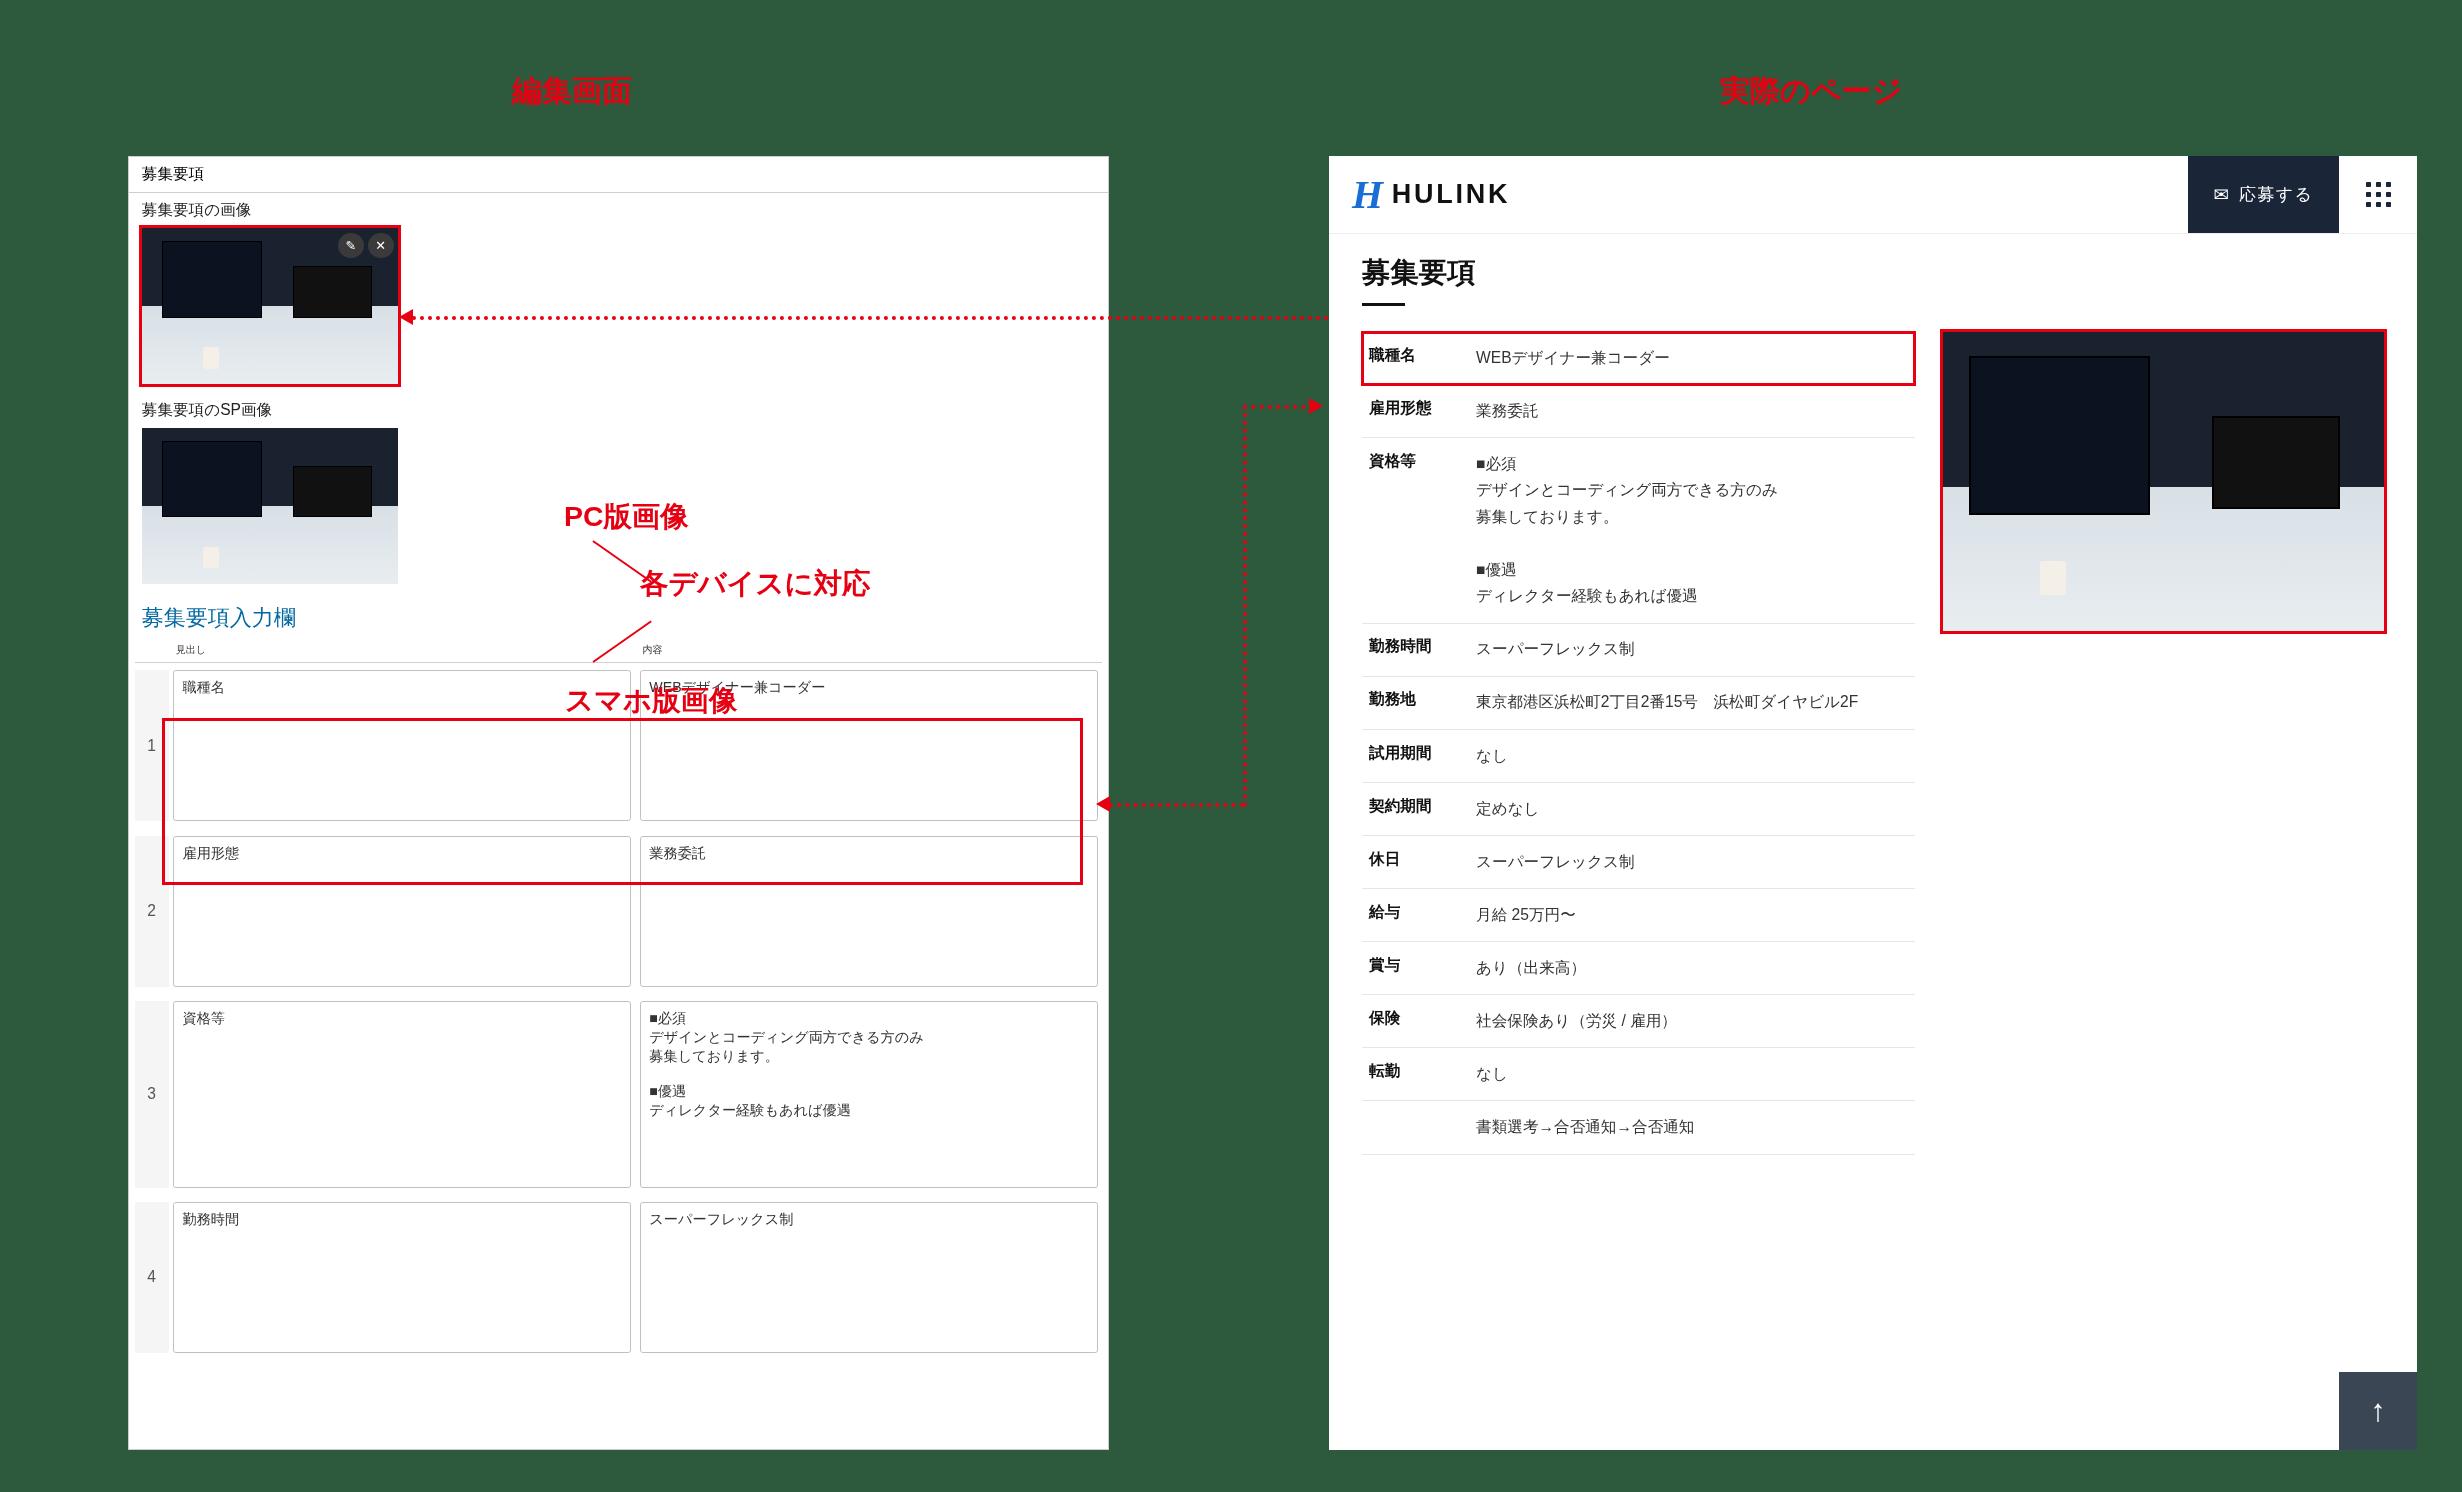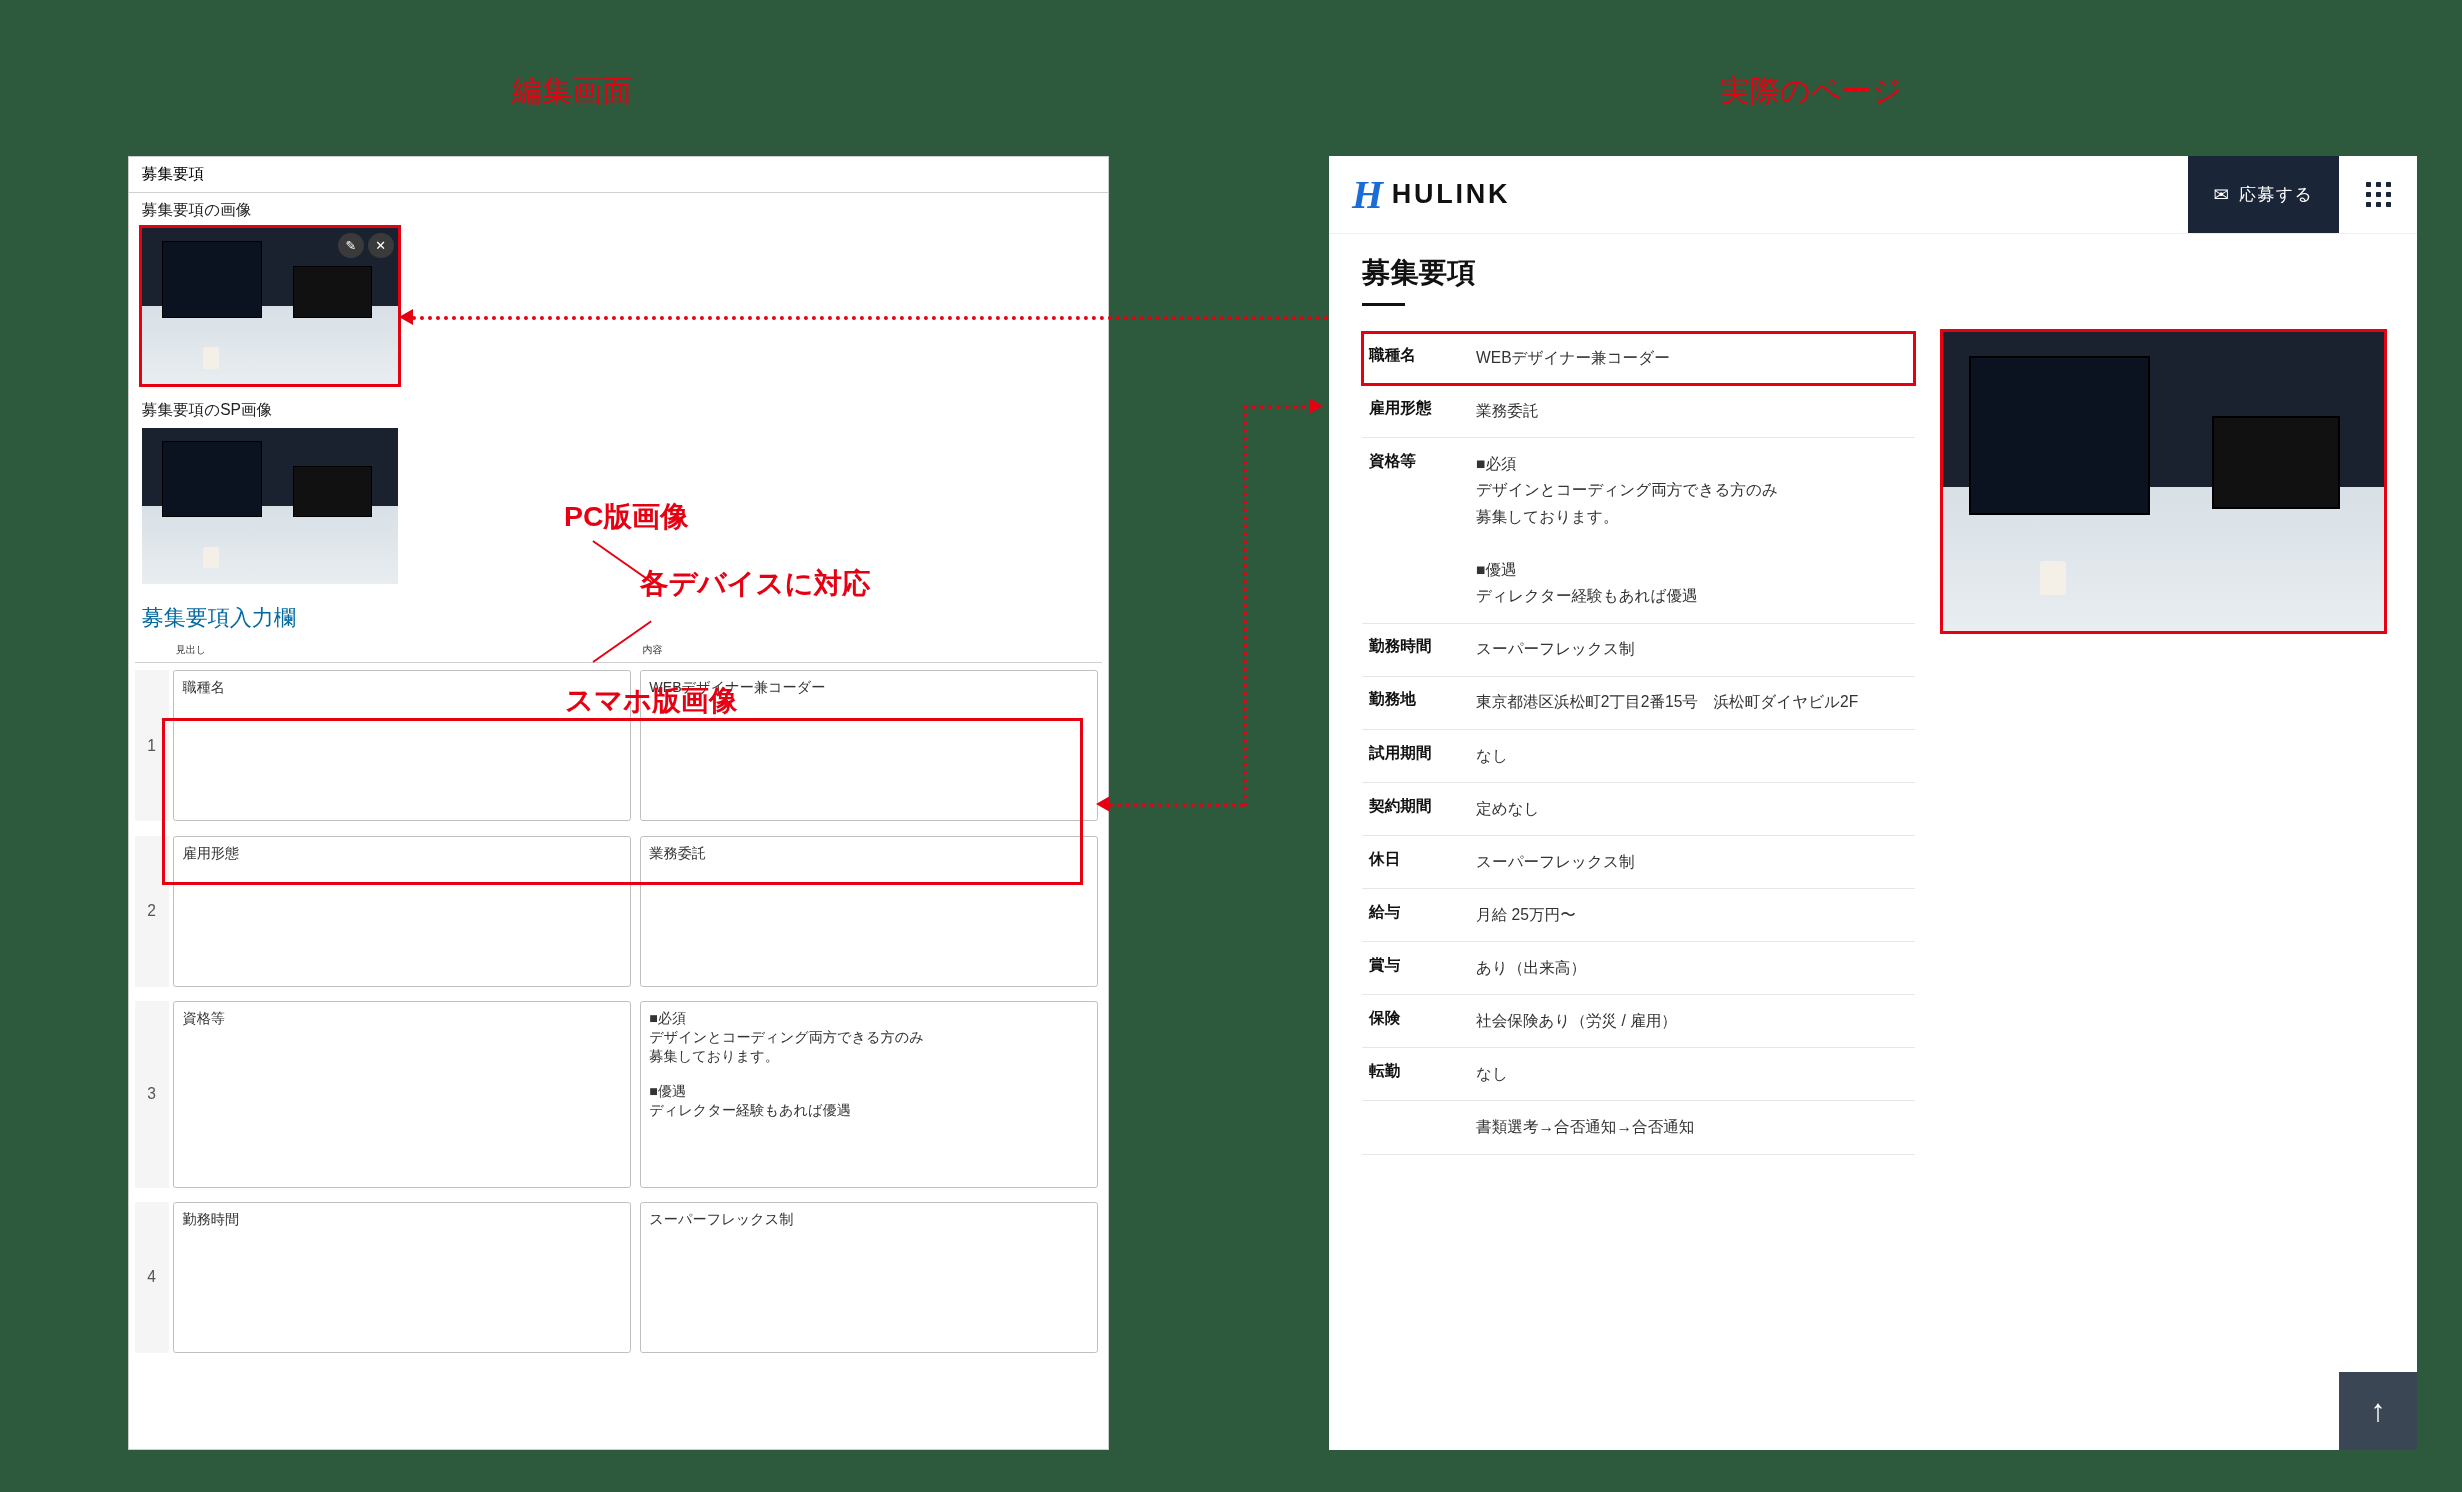--- a/index.html
+++ b/index.html
@@ -9,21 +9,21 @@
   width: 2462px;
   height: 1493px;
   position: relative;
   overflow: hidden;
 }
 
 
 .top-title {
   position: absolute;
   color: #e60012;
-  font-weight: normal;
+  font-weight: bold;
   font-size: 30px;
 }
 .top-title.left { left: 512px; top: 71px; }
 .top-title.right { left: 1720px; top: 71px; }
 
 
 .editor-panel {
   position: absolute;
   left: 128px;
   top: 156px;

